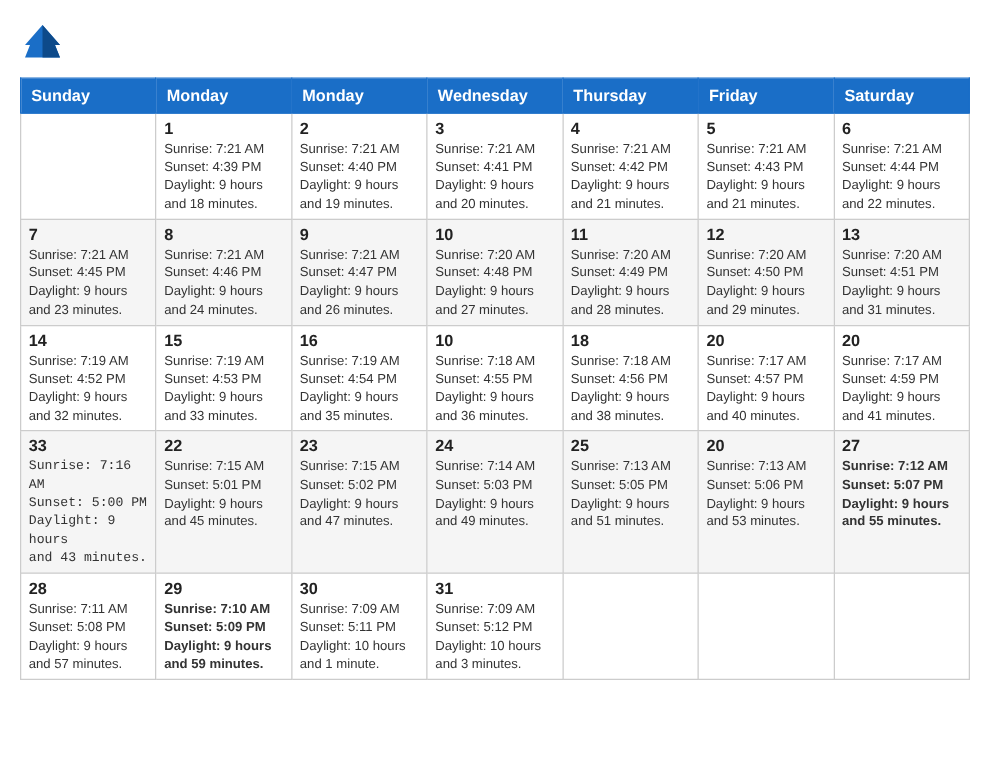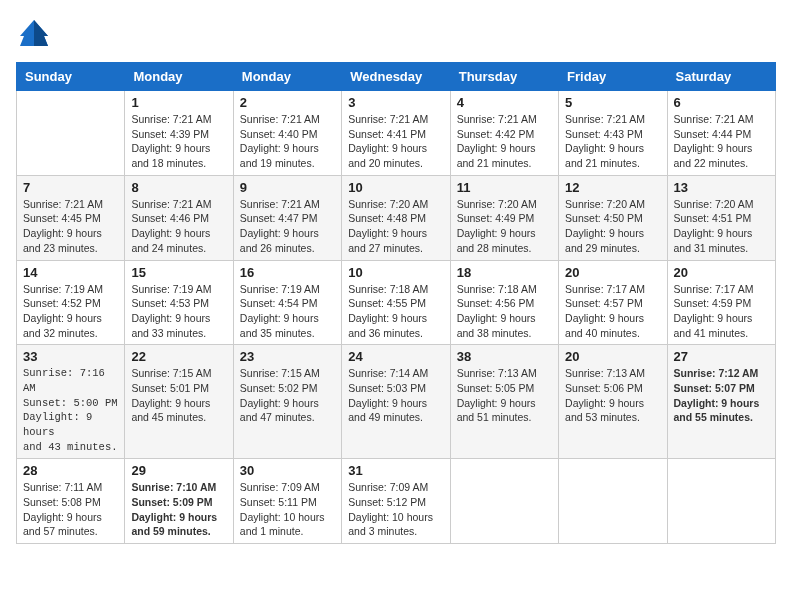--- a/index.html
+++ b/index.html
@@ -290,21 +290,21 @@
 and 47 minutes.</div>
         </td>
         <td>
           <span class="day-num">24</span>
           <div class="day-info" style="white-space: pre-line;">Sunrise: 7:14 AM
 Sunset: 5:03 PM
 Daylight: 9 hours
 and 49 minutes.</div>
         </td>
         <td>
-          <span class="day-num">38</span>
+          <span class="day-num">25</span>
           <div class="day-info" style="white-space: pre-line;">Sunrise: 7:13 AM
 Sunset: 5:05 PM
 Daylight: 9 hours
 and 51 minutes.</div>
         </td>
         <td>
           <span class="day-num">20</span>
           <div class="day-info" style="white-space: pre-line;">Sunrise: 7:13 AM
 Sunset: 5:06 PM
 Daylight: 9 hours

